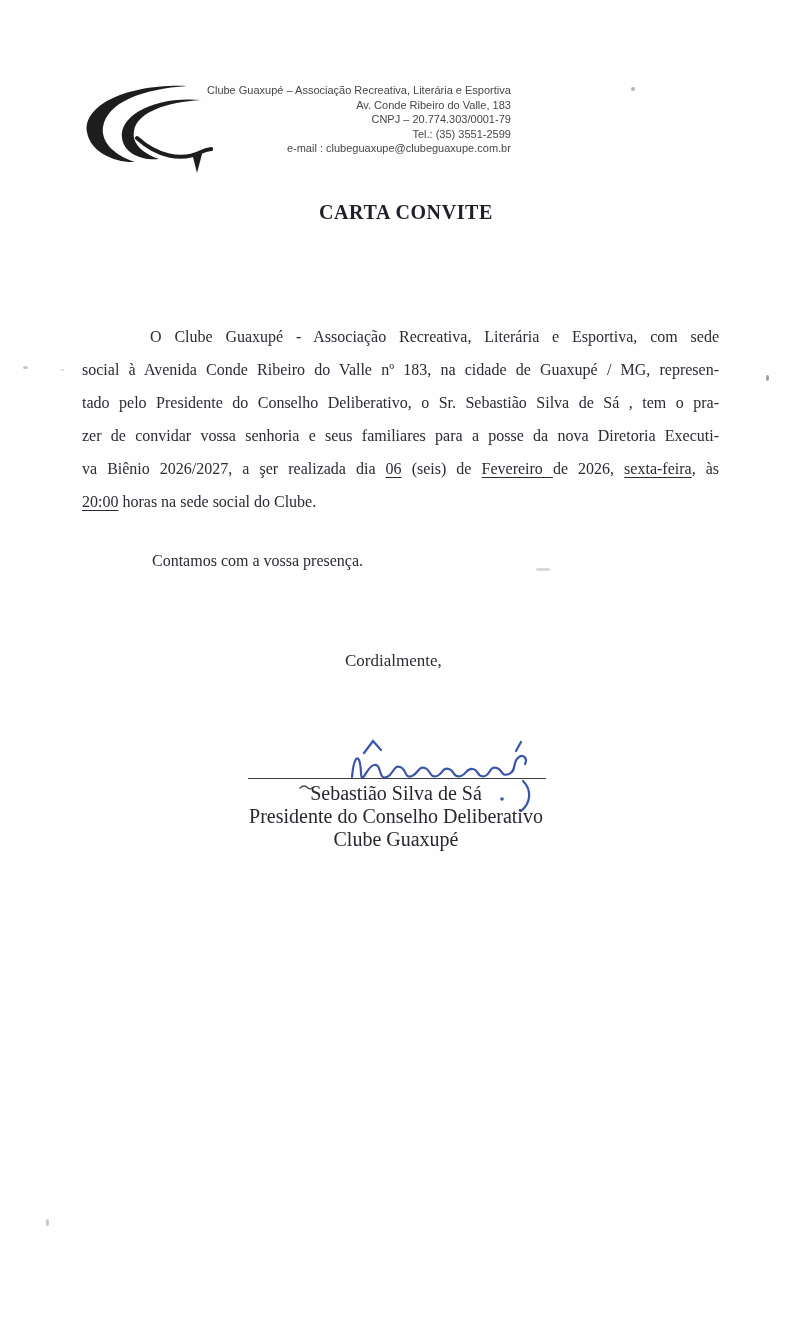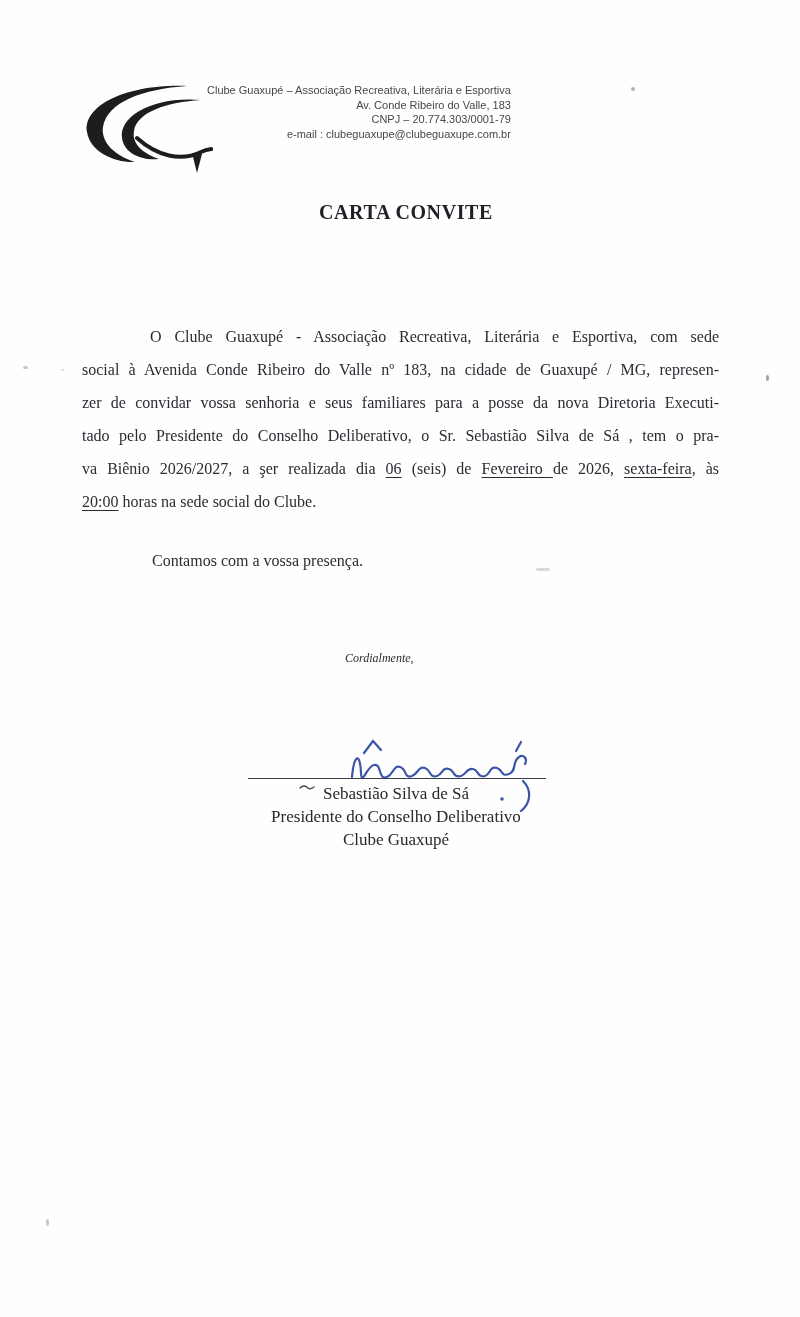--- a/index.html
+++ b/index.html
@@ -35,28 +35,28 @@
   .body-par {
     position: absolute; left: 82px; top: 320px; width: 637px;
     font-size: 16px; line-height: 33px; color: #2b2b33;
   }
   .body-line { text-align: justify; text-align-last: justify; }
   .body-line.indent { text-indent: 68px; }
   .body-line.last { text-align: justify; text-align-last: left; }
   .u { text-decoration: underline; text-underline-offset: 3px; }
 
   .closing-request { position: absolute; left: 152px; top: 552px; font-size: 16px; }
-  .closing-salutation { position: absolute; left: 345px; top: 651px; font-size: 12px; font-style: italic; }
+  .closing-salutation { position: absolute; left: 345px; top: 651px; font-size: 17px; }
 
   
   .sig-svg { position: absolute; left: 240px; top: 733px; }
   .sig-rule { position: absolute; left: 248px; top: 778px; width: 298px; height: 0; border-top: 1.6px solid #3c3c42; }
   .sig-block {
     position: absolute; left: 240px; top: 782px; width: 312px;
-    text-align: center; font-size: 17px; line-height: 23px; color: #27272e;
+    text-align: center; font-size: 20px; line-height: 23px; color: #27272e;
   }
 
   
   .speck { position: absolute; border-radius: 50%; pointer-events: none; }
   .sp1 { left: 631px; top: 87px;  width: 4px;  height: 4px; background: #8a8a8a; opacity: .65; }
   .sp2 { left: 23px;  top: 366px; width: 5px;  height: 3px; background: #b28383; opacity: .55; }
   .sp3 { left: 61px;  top: 369px; width: 3px;  height: 2px; background: #b79a9a; opacity: .45; }
   .sp4 { left: 766px; top: 375px; width: 3px;  height: 6px; background: #77777c; opacity: .7; }
   .sp5 { left: 536px; top: 568px; width: 14px; height: 3px; background: #c2c2c2; opacity: .6; border-radius: 2px; }
   .sp6 { left: 46px;  top: 1219px; width: 3px; height: 7px; background: #9a9a9a; opacity: .55; }
@@ -70,30 +70,31 @@
     <path d="M112,6 C50,4 8,26 12,52 C15,72 40,83 60,82 C36,74 26,60 28,47 C32,22 68,9 112,6 Z" fill="#1d1d1f"></path>
     <path d="M126,20 C78,16 44,36 47,58 C49,73 66,81 84,79 C64,72 57,61 59,51 C62,32 92,22 126,20 Z" fill="#1d1d1f"></path>
     <path d="M62,58 C82,76 106,82 126,72 C132,69 138,69 136,69" fill="none" stroke="#1d1d1f" stroke-width="4" stroke-linecap="round"></path>
     <path d="M117,73 L122,93 L127,74 Z" fill="#1d1d1f"></path>
   </svg>
 
   <div class="letterhead-text">
       <div>Clube Guaxupé – Associação Recreativa, Literária e Esportiva</div>
       <div>Av. Conde Ribeiro do Valle, 183</div>
       <div>CNPJ – 20.774.303/0001-79</div>
+      <div>Tel.: (35) 3551-2599</div>
       <div>e-mail : clubeguaxupe@clubeguaxupe.com.br</div>
     </div>
 
   <div class="doc-title">CARTA CONVITE</div>
 
   <div class="body-par">
       <div class="body-line indent"><span>O Clube Guaxupé - Associação Recreativa, Literária e Esportiva, com sede</span></div>
       <div class="body-line"><span>social à Avenida Conde Ribeiro do Valle nº 183, na cidade de Guaxupé / MG, represen-</span></div>
+      <div class="body-line"><span>tado pelo Presidente do Conselho Deliberativo, o Sr. Sebastião Silva de Sá , tem o pra-</span></div>
       <div class="body-line"><span>zer de convidar vossa senhoria e seus familiares para a posse da nova Diretoria Executi-</span></div>
-      <div class="body-line"><span>tado pelo Presidente do Conselho Deliberativo, o Sr. Sebastião Silva de Sá , tem o pra-</span></div>
       <div class="body-line"><span>va Biênio 2026/2027, a şer realizada dia </span><span class="u">06</span><span> (seis) de </span><span class="u">Fevereiro </span><span>de 2026, </span><span class="u">sexta-feira</span><span>, às</span></div>
       <div class="body-line last"><span class="u">20:00</span><span> horas na sede social do Clube.</span></div>
     </div>
 
   <div class="closing-request">Contamos com a vossa presença.</div>
   <div class="closing-salutation">Cordialmente,</div>
 
   <svg class="sig-svg" width="320" height="88" viewBox="0 0 320 88" aria-hidden="true">
     <g fill="none" stroke="#3b55a8" stroke-width="2.2" stroke-linecap="round">
       <path d="M141,17 l-8,-9 l-9,12"></path>

